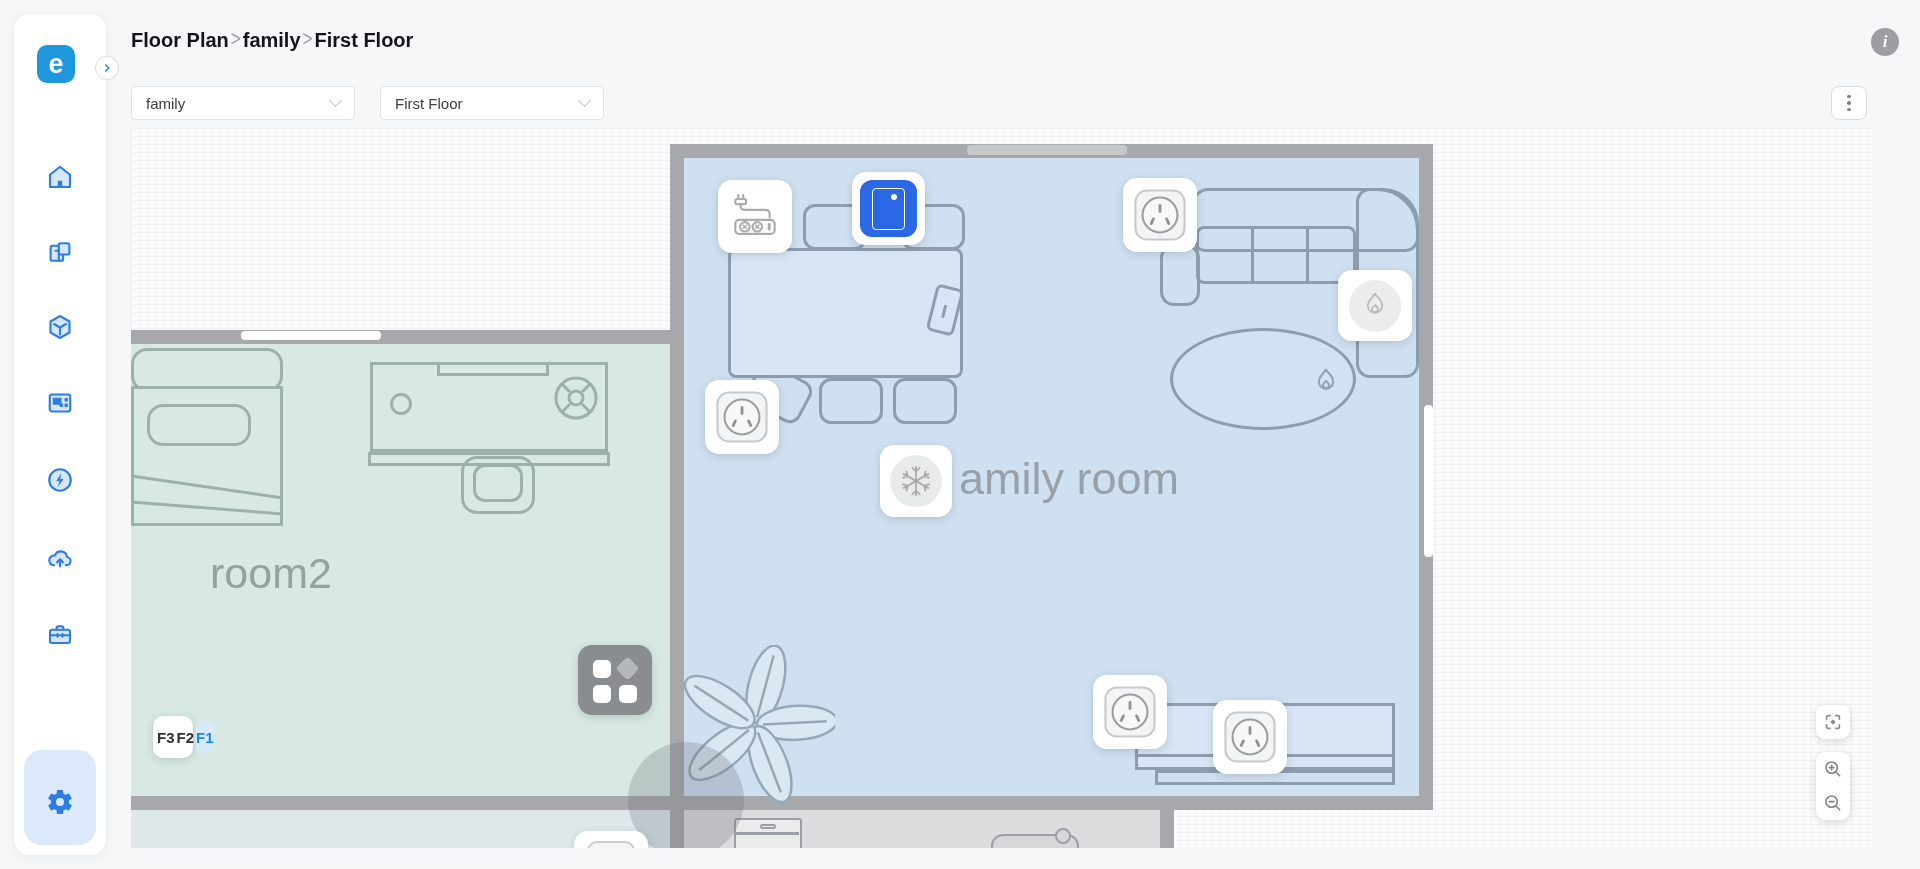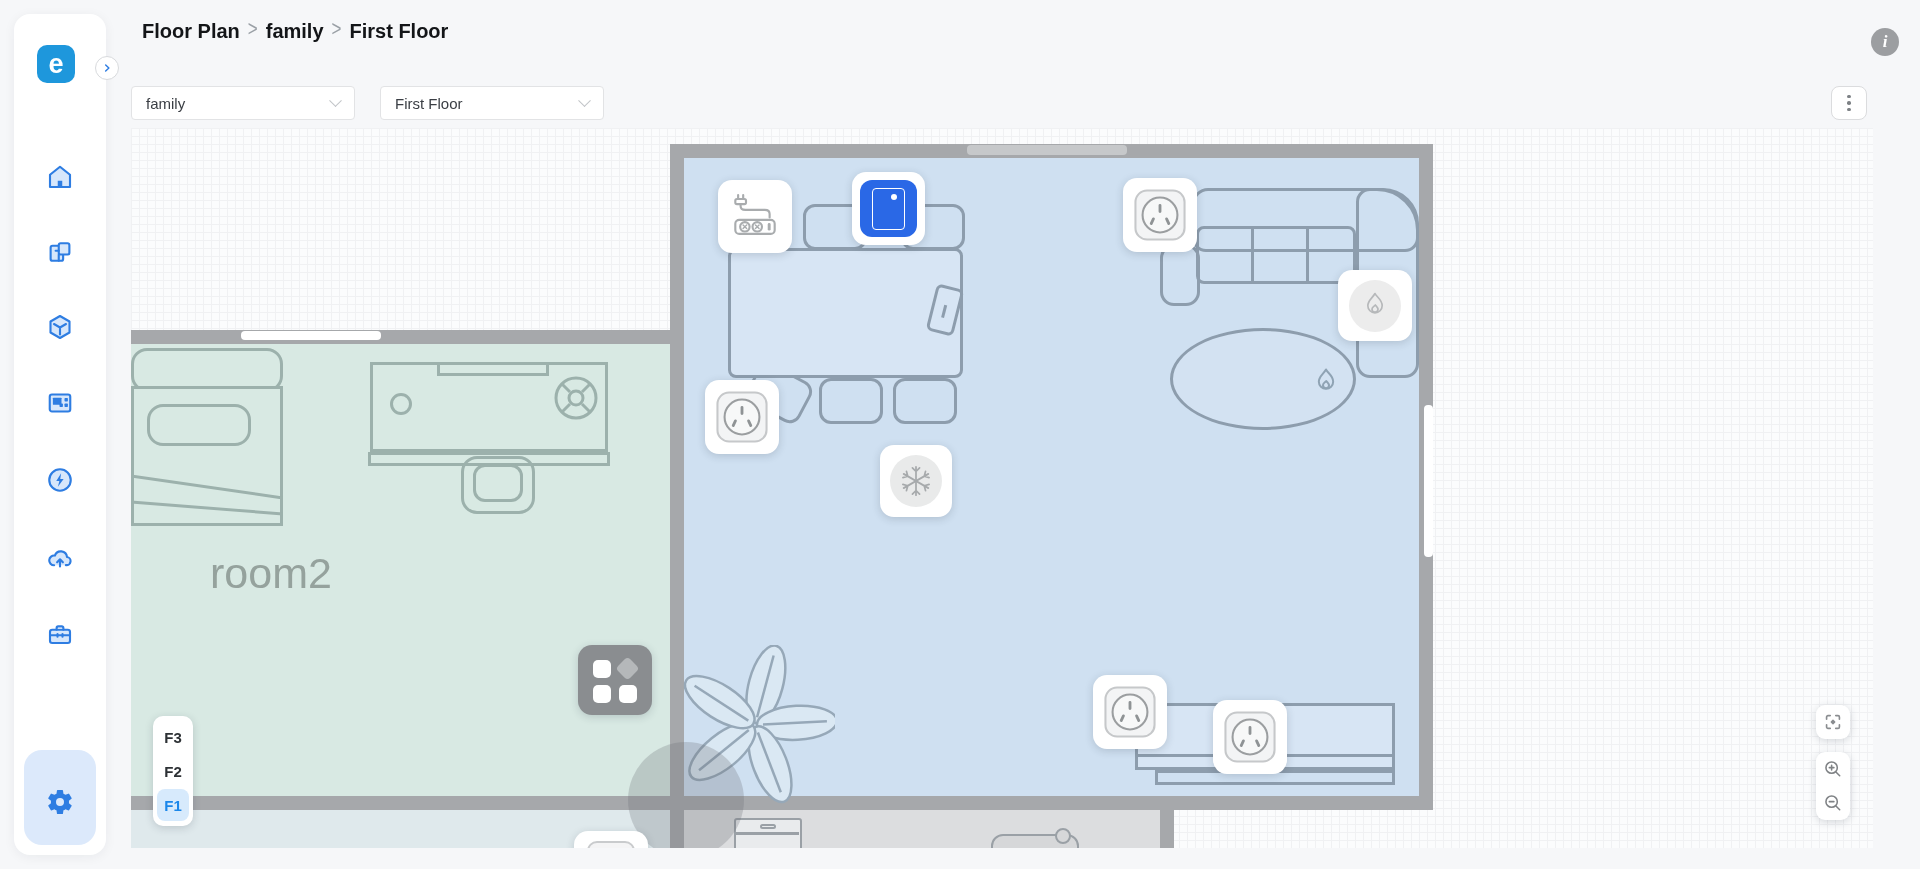--- a/index.html
+++ b/index.html
@@ -12,21 +12,21 @@
              box-shadow:0 2px 12px rgba(20,30,50,.06); z-index:20; }
   .logo { left:23px; top:31px; width:38px; height:38px; background:#1e97dc; border-radius:10px;
           color:#fff; font-size:27px; font-weight:bold; display:flex; align-items:center; justify-content:center; }
   .collapse-btn { left:81px; top:42px; width:24px; height:24px; border-radius:50%; background:#fff;
           border:1px solid #d8dadd; display:flex; align-items:center; justify-content:center; cursor:pointer; }
   .nav-item { left:31px; width:30px; height:30px; display:flex; align-items:center; justify-content:center; cursor:pointer; }
   .settings-tile { left:10px; top:736px; width:72px; height:95px; background:#dce9fb; border-radius:18px; cursor:pointer; }
   .settings-tile svg { position:absolute; left:21px; top:37px; }
 
   
-  .breadcrumb { left:142px; top:20px; height:40px; display:flex; align-items:flex-start; gap:8px;
+  .breadcrumb { left:131px; top:20px; height:40px; display:flex; align-items:center; gap:2px;
                 font-size:20px; font-weight:bold; color:#131518; }
   .crumb-sep { color:#9aa0a6; font-weight:normal; font-size:17px; transform:scaleY(1.25); }
   .info-btn { left:1871px; top:28px; width:28px; height:28px; border-radius:50%; background:#9c9ea1; color:#fff;
               font-family:"Liberation Serif", serif; font-style:italic; font-weight:bold; font-size:17px;
               display:flex; align-items:center; justify-content:center; cursor:pointer; }
 
   
   .select { top:86px; height:34px; background:#fff; border:1px solid #e2e3e5; border-radius:4px;
             display:flex; align-items:center; padding:0 14px; font-size:15px; color:#3a3e44; cursor:pointer; }
   .select .caret { margin-left:auto; width:9px; height:9px; border-right:1.6px solid #c2c5c8;
@@ -47,21 +47,21 @@
   .door { position:absolute; z-index:3; border-radius:4px; }
   .rlabel { position:absolute; z-index:3; line-height:1; white-space:nowrap; }
   .o3b { border:3px solid #8d9dad; }
   .o3g { border:3px solid #9cb1ac; }
   .card { position:absolute; z-index:5; background:#fff; border-radius:14px;
           box-shadow:0 2px 8px rgba(31,45,61,.18); display:flex; align-items:center; justify-content:center; cursor:pointer; }
   .circ-bg { border-radius:50%; display:flex; align-items:center; justify-content:center; }
 
   
   .floor-switcher { left:153px; top:716px; width:40px; padding:5px 4px; background:#fff; border-radius:10px;
-          box-shadow:0 2px 8px rgba(31,45,61,.18); display:flex; flex-direction:column; gap:2px; z-index:30; }
+          box-shadow:0 2px 8px rgba(31,45,61,.18); display:flex; gap:2px; z-index:30; }
   .floor-btn { height:32px; border-radius:8px; display:flex; align-items:center; justify-content:center;
           font-size:15px; font-weight:bold; color:#2d3135; cursor:pointer; }
   .floor-btn.active { background:#d7eafc; color:#1b87ea; }
   .fit-btn { left:1816px; top:705px; width:34px; height:34px; background:#fff; border-radius:9px;
           box-shadow:0 2px 8px rgba(31,45,61,.18); display:flex; align-items:center; justify-content:center; cursor:pointer; z-index:30; }
   .zoom-pill { left:1816px; top:752px; width:34px; height:68px; background:#fff; border-radius:9px;
           box-shadow:0 2px 8px rgba(31,45,61,.18); display:flex; flex-direction:column; z-index:30; }
   .zoom-pill > div { flex:1; display:flex; align-items:center; justify-content:center; cursor:pointer; }
 </style>
 </head>
@@ -258,20 +258,21 @@
     <div style="position:absolute; left:24px; top:4px; width:16px; height:5px; border:2px solid #9aa0a6; border-radius:3px;"></div>
   </div>
   <div class="furn" style="left:860px; top:706px; width:88px; height:30px; background:#d6d7d9; border:2.5px solid #9aa0a6; border-radius:12px; z-index:3;">
     <div style="position:absolute; left:62px; top:-8px; width:16px; height:16px; border:2.5px solid #9aa0a6; border-radius:50%; background:#d6d7d9;"></div>
   </div>
   <div class="card" style="left:443px; top:703px; width:74px; height:48px;">
     <div style="position:absolute; left:13px; top:10px; width:48px; height:38px; border:2px solid #c9cbcd; border-radius:10px; background:#f4f4f5;"></div>
   </div>
 
   <div class="rlabel" style="left:70px; top:424px; font-size:43px; color:#95a29d;margin-left:9px;">room2</div>
+  <div class="rlabel" style="left:828px; top:328px; font-size:45px; color:#98a1a9;">amily room</div>
 
   <div class="card" style="left:587px; top:52px; width:74px; height:73px;">
     <svg width="54" height="54" viewBox="0 0 48 48" fill="none" stroke="#a9acae" stroke-width="1.9" stroke-linecap="round" stroke-linejoin="round">
       <path d="M9 4.5v3.5M13.5 4.5v3.5"></path>
       <rect x="6.5" y="8" width="9.5" height="4.5" rx="1.5"></rect>
       <path d="M11.2 12.5v2c0 2.2 1.8 3.2 4.2 3.2h17.4c2.6 0 4.2 1.3 4.2 3.7v3"></path>
       <rect x="6.5" y="26.5" width="35" height="12.5" rx="3.5" fill="#fff"></rect>
       <circle cx="15" cy="32.7" r="4.2"></circle>
       <path d="M13.4 31.1l3.2 3.2M16.6 31.1l-3.2 3.2" stroke-width="1.3"></path>
       <circle cx="26" cy="32.7" r="4.2"></circle>

